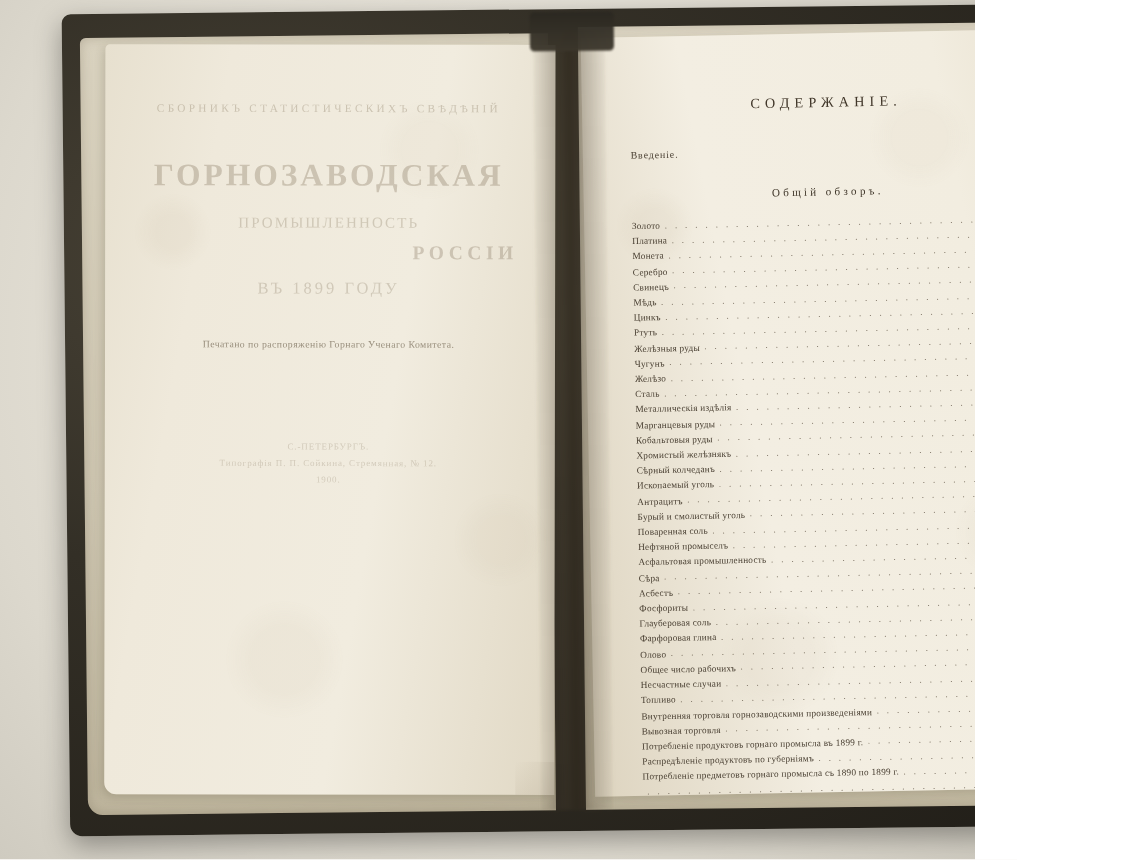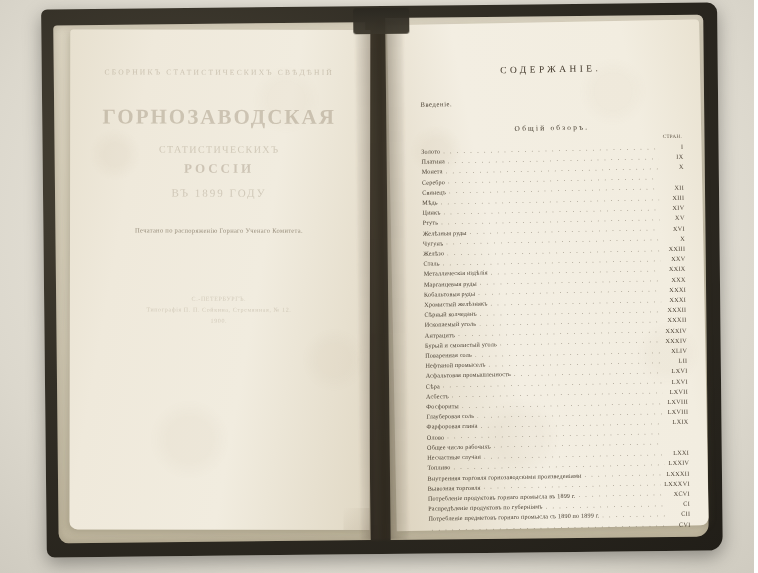--- a/index.html
+++ b/index.html
@@ -2,21 +2,21 @@
 <html><head>
 <meta charset="utf-8">
 <style>
   html, body {
     margin: 0;
     padding: 0;
     background: #ffffff;
   }
   #page {
     position: relative;
-    width: 754px;
+    width: 650px;
     height: 573px;
     overflow: hidden;
     background: #f2efe8;
     font-family: "Liberation Serif", serif;
   }
 
   
   .desk {
     position: absolute;
     inset: 0;
@@ -169,20 +169,21 @@
     letter-spacing: 1.4px;
     color: rgba(115,99,74,0.26);
     margin-bottom: 6px;
   }
   .lt-sub2 {
     font-size: 13px;
     letter-spacing: 3px;
     font-weight: bold;
     color: rgba(110,94,70,0.27);
     margin-bottom: 10px;
+    text-align: right;
   }
   .lt-sub3 {
     font-size: 11px;
     letter-spacing: 2px;
     color: rgba(115,99,74,0.25);
     margin-bottom: 28px;
   }
   .lt-note {
     font-size: 6.5px;
     letter-spacing: .3px;
@@ -312,21 +313,21 @@
     <div class="page-edge-right"></div>
 
     <div class="leaf leaf-left">
       <div class="paper-tex"></div>
       <div class="fold"></div>
     </div>
 
     <div class="left-text">
       <div class="lt-small">СБОРНИКЪ СТАТИСТИЧЕСКИХЪ СВѢДѢНІЙ</div>
       <div class="lt-title">ГОРНОЗАВОДСКАЯ</div>
-      <div class="lt-sub1">СТАТИСТИЧЕСКИХЪ</div>
+      <div class="lt-sub1">ПРОМЫШЛЕННОСТЬ</div>
       <div class="lt-sub2">РОССІИ</div>
       <div class="lt-sub3">ВЪ 1899 ГОДУ</div>
       <div class="lt-note">Печатано по распоряженію Горнаго Ученаго Комитета.</div>
       <div class="lt-block">
       </div>
       <div class="lt-imprint">
         <div>С.-ПЕТЕРБУРГЪ.</div>
         <div>Типографія П. П. Сойкина, Стремянная, № 12.</div>
         <div>1900.</div>
       </div>

